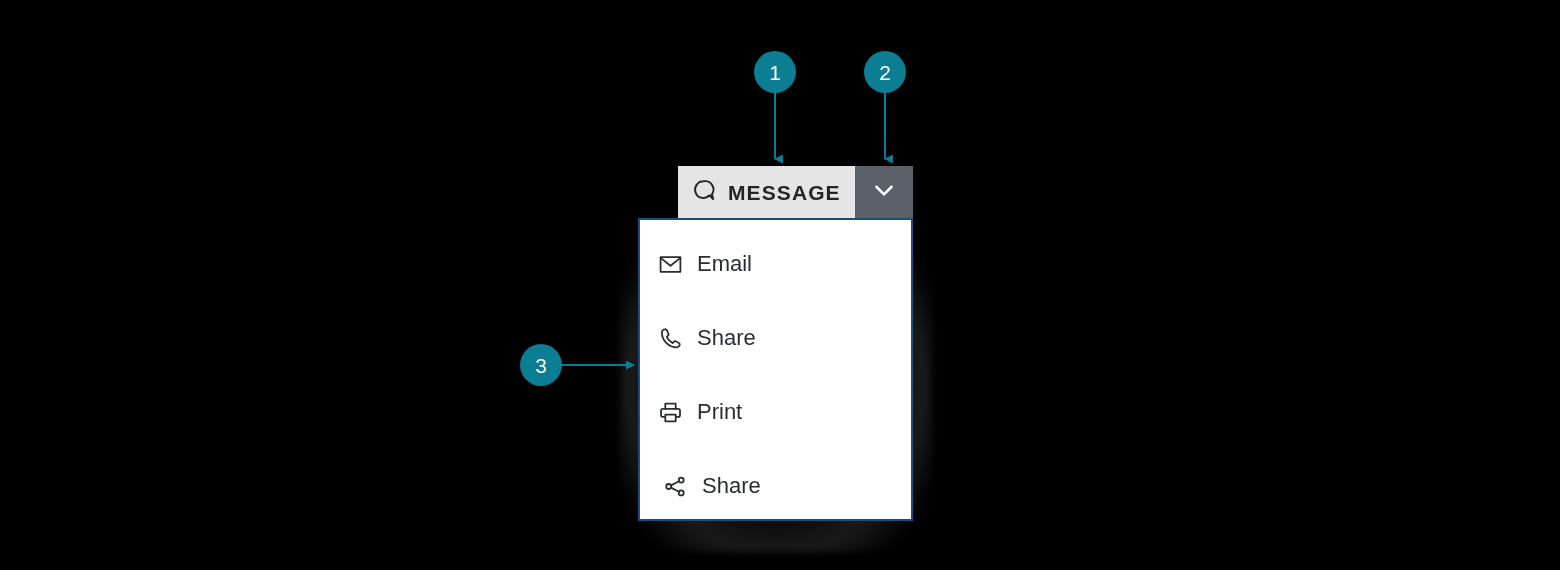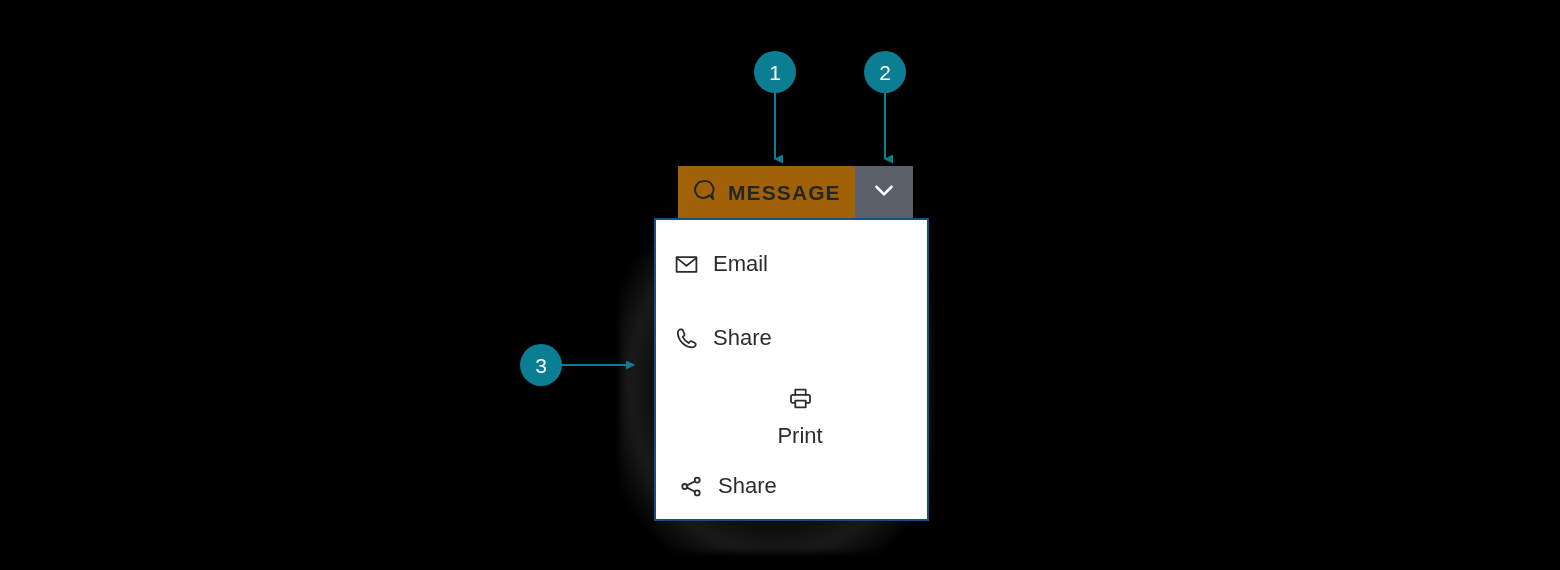--- a/index.html
+++ b/index.html
@@ -27,21 +27,21 @@
     position: absolute;
     left: 678px;
     top: 166px;
     height: 52px;
     display: flex;
     align-items: stretch;
     z-index: 4;
   }
   .sb-main {
     width: 177px;
-    background: #a16207;
+    background: #e5e5e5;
     display: flex;
     align-items: center;
     gap: 11px;
     padding-left: 14px;
     box-sizing: border-box;
     cursor: pointer;
   }
   .sb-main .label {
     font-size: 21px;
     font-weight: 700;
@@ -77,21 +77,21 @@
     content: "";
     position: absolute;
     inset: 0;
     border-radius: 4px;
     background:
       radial-gradient(ellipse at 50% 52%, rgba(0,0,0,1) 42%, rgba(30,30,30,0.85) 66%, rgba(0,0,0,0) 82%);
     filter: blur(3px);
   }
   .dropdown-menu {
     position: absolute;
-    left: 654px;
+    left: 638px;
     top: 218px;
     width: 275px;
     height: 303px;
     background: #ffffff;
     border: 2px solid #1a4d80;
     box-sizing: border-box;
     z-index: 3;
   }
   .menu-item {
     position: absolute;
@@ -100,21 +100,21 @@
     height: 54px;
     display: flex;
     align-items: center;
     gap: 14px;
     padding-left: 17px;
     box-sizing: border-box;
     cursor: pointer;
   }
   .menu-item:nth-child(1) { top: 17px; }
   .menu-item:nth-child(2) { top: 91px; }
-  .menu-item:nth-child(3) { top: 165px; flex-direction: column; }
+  .menu-item:nth-child(3) { top: 165px; }
   .menu-item:nth-child(4) { top: 239px; padding-left: 22px; }
   .menu-item .mi-icon {
     width: 26px;
     height: 26px;
     display: flex;
     align-items: center;
     justify-content: center;
     flex: 0 0 26px;
   }
   .menu-item .mi-label {

